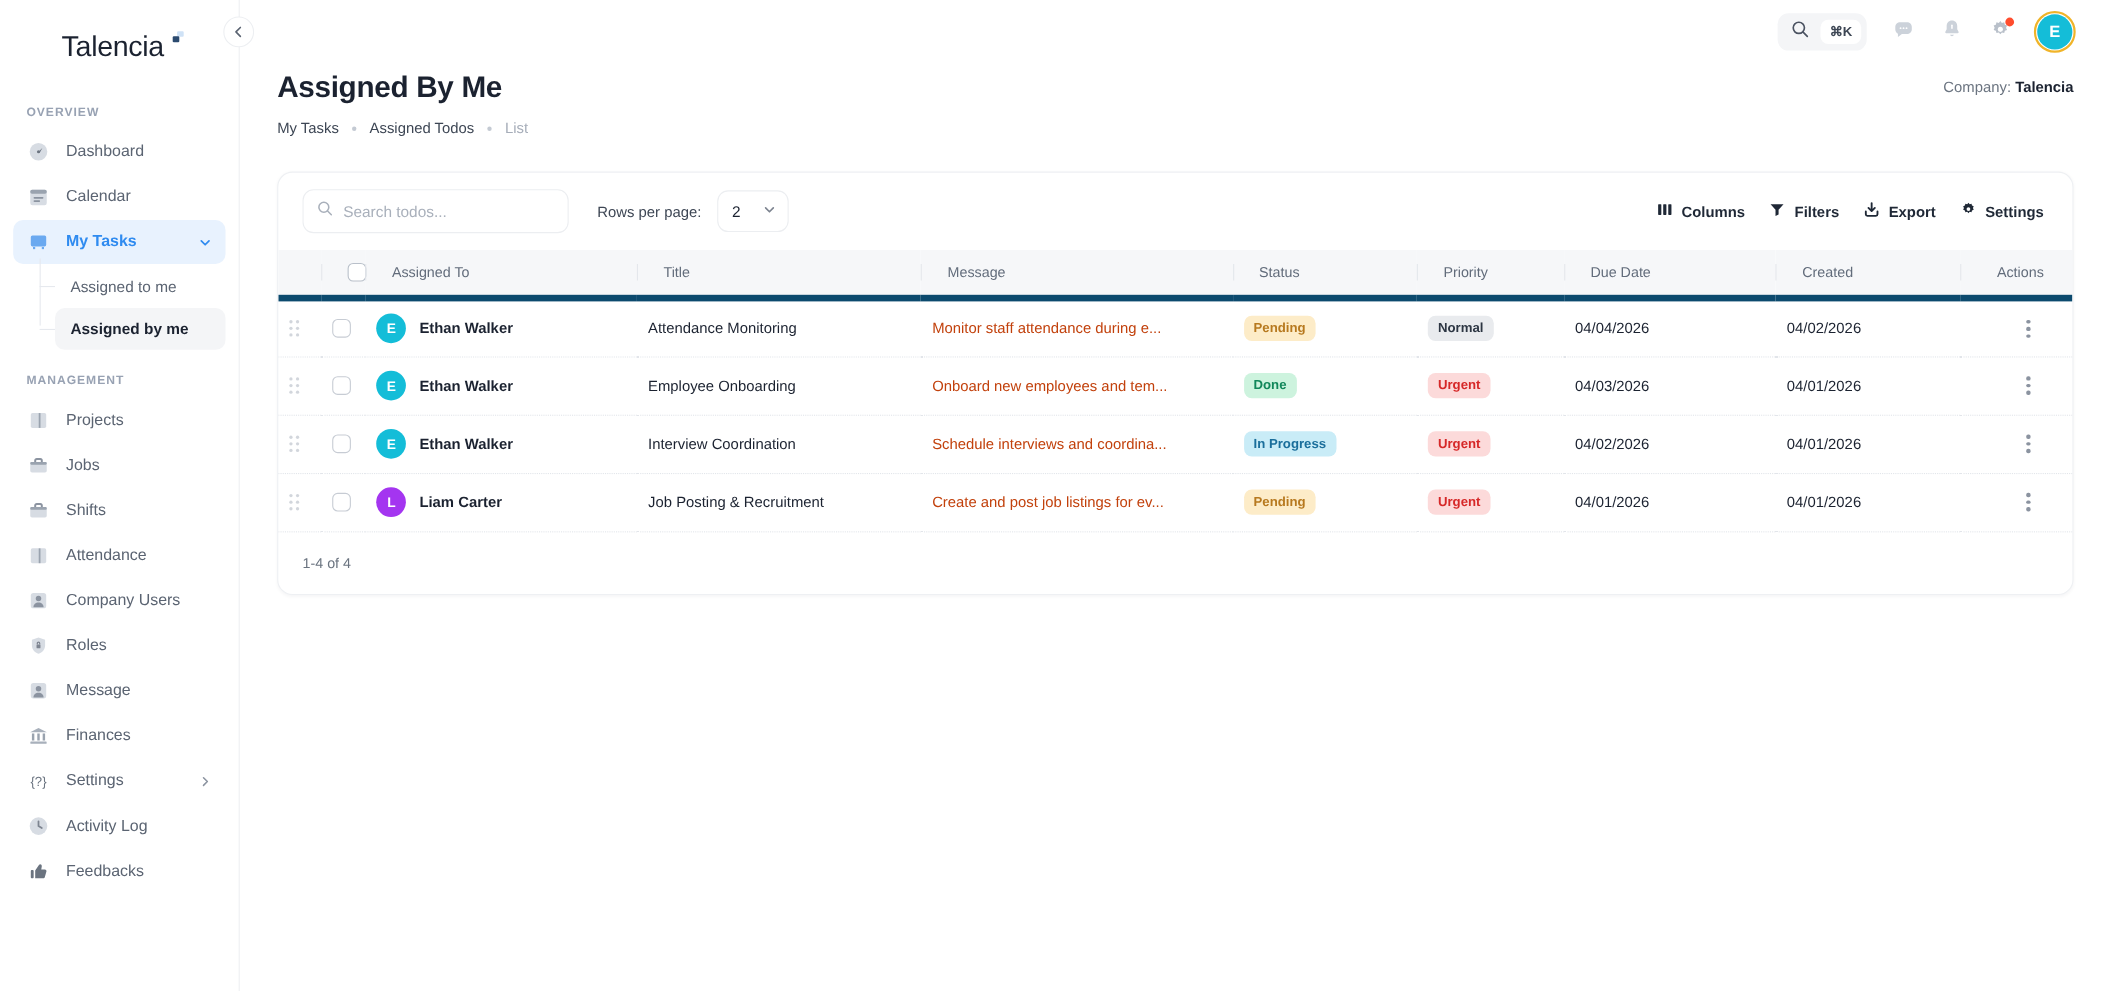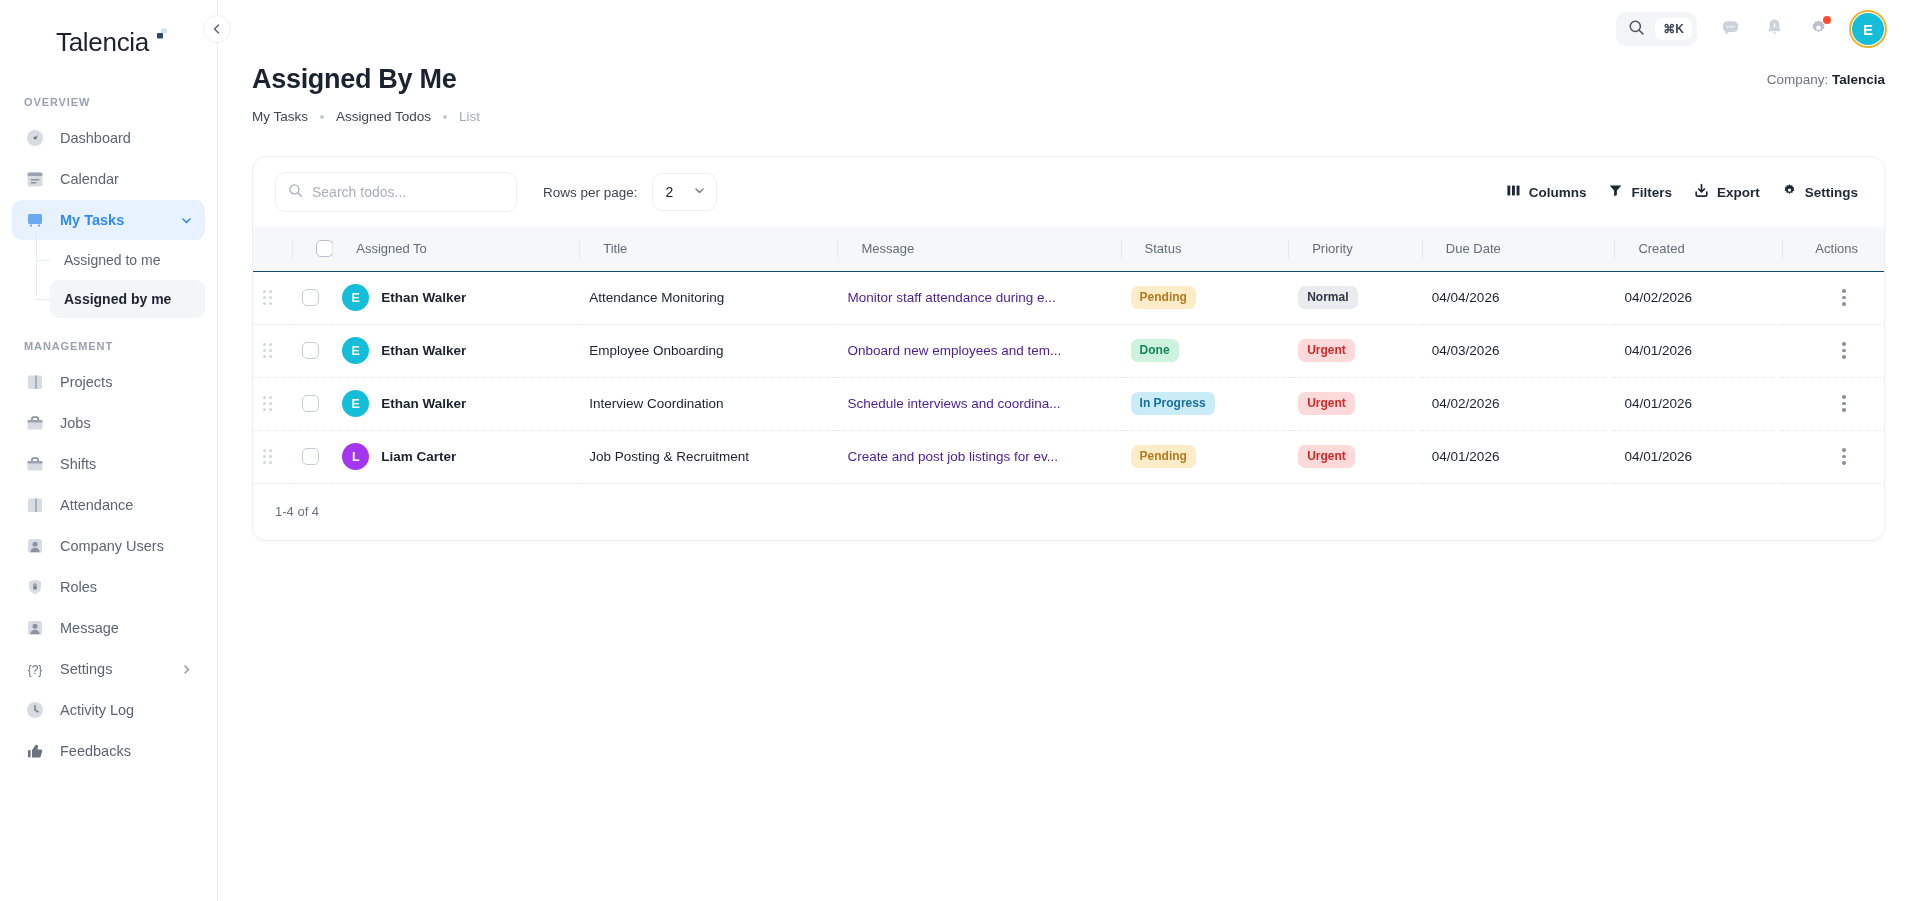--- a/index.html
+++ b/index.html
@@ -146,21 +146,21 @@
   .toolbar-right { margin-left: auto; display: flex; align-items: flex-start; gap: 22px; padding-right: 4px;}
   .tool-btn {
     display: flex; align-items: center; gap: 8px;
     font-size: 13.5px; font-weight: 700; color: #1f2836; cursor: pointer;
   }
 
   table.grid { width: 100%; border-collapse: collapse; table-layout: fixed; }
   table.grid thead tr { background: #f6f7f9; }
   table.grid th {
     font-size: 13px; font-weight: 400; color: #626c7b; text-align: left;
-    height: 44px; padding: 0 24px; border-bottom: 1px solid #0c4a6e;
+    height: 44px; padding: 0 24px; border-bottom: 6px solid #0c4a6e;
     position: relative; white-space: nowrap;
   }
   table.grid th.sep:before {
     content:""; position:absolute; left:0; top:13px; bottom:13px; width:1px; background:#e4e7ec;
   }
   .col-drag { width: 34px; }
   .col-check { width: 36px; }
   .col-assigned { width: 218px; }
   .col-title { width: 228px; }
   .col-message { width: 250px; }
@@ -185,21 +185,21 @@
   }
   .cbox.head { border-color:#b9c0ca; }
 
   .assigned-cell { display: flex; align-items: center; gap: 12px; }
   .av {
     width: 27px; height: 27px; border-radius: 50%; color: #fff;
     font-size: 12.5px; font-weight: 700; display: flex; align-items: center; justify-content: center;
     flex: 0 0 27px;
   }
   .name { font-weight: 700; color: #1b2230; font-size: 13.5px; }
-  .msg { color: #4c1d95; font-size: 13.5px; white-space: nowrap; overflow: hidden; text-overflow: ellipsis; display:block; }
+  .msg { color: #c2410c; font-size: 13.5px; white-space: nowrap; overflow: hidden; text-overflow: ellipsis; display:block; }
 
   .badge {
     display: inline-block; padding: 4px 9px; border-radius: 7px;
     font-size: 12px; font-weight: 700; line-height: 1.25;
   }
   .kebab { display:flex; flex-direction: column; gap:3px; align-items:center; cursor:pointer; padding-left: 22px;}
   .kebab i { width:3.5px; height:3.5px; border-radius:50%; background:#8b93a0; display:block; }
 
   .card-footer { height: 56px; display: flex; align-items: center; padding: 0 22px; }
   .footer-text { font-size: 13px; color: #6b7480; }
@@ -349,20 +349,32 @@
       <span class="nav-icon">
         <svg width="20" height="20" viewBox="0 0 20 20">
             <rect x="3" y="3" width="14" height="14" rx="2.4" fill="#d7dce3"></rect>
             <circle cx="10" cy="8.2" r="2.5" fill="#8b93a0"></circle>
             <path d="M5.4 16c0-2.6 2-4.2 4.6-4.2s4.6 1.6 4.6 4.2z" fill="#8b93a0"></path>
           </svg>
       </span>
       <span class="label">Message</span>
     </div>
 
+    <div class="nav-item">
+      <span class="nav-icon">
+        <svg width="20" height="20" viewBox="0 0 20 20">
+            <path d="M10 2.8 L17.6 6.6 H2.4z" fill="#a8b0bb"></path>
+            <rect x="4" y="7.8" width="2.2" height="6.4" fill="#9aa3af"></rect>
+            <rect x="8.9" y="7.8" width="2.2" height="6.4" fill="#9aa3af"></rect>
+            <rect x="13.8" y="7.8" width="2.2" height="6.4" fill="#9aa3af"></rect>
+            <rect x="2.6" y="15" width="14.8" height="2.2" rx="0.6" fill="#a8b0bb"></rect>
+          </svg>
+      </span>
+      <span class="label">Finances</span>
+    </div>
 
     <div class="nav-item">
       <span class="nav-icon">
         <svg width="20" height="20" viewBox="0 0 20 20">
           <text x="10" y="14.5" text-anchor="middle" font-family="Liberation Sans, sans-serif" font-size="12" fill="#6b7480">{?}</text>
         </svg>
       </span>
       <span class="label">Settings</span>
       <span class="chev">
         <svg width="13" height="13" viewBox="0 0 13 13">

